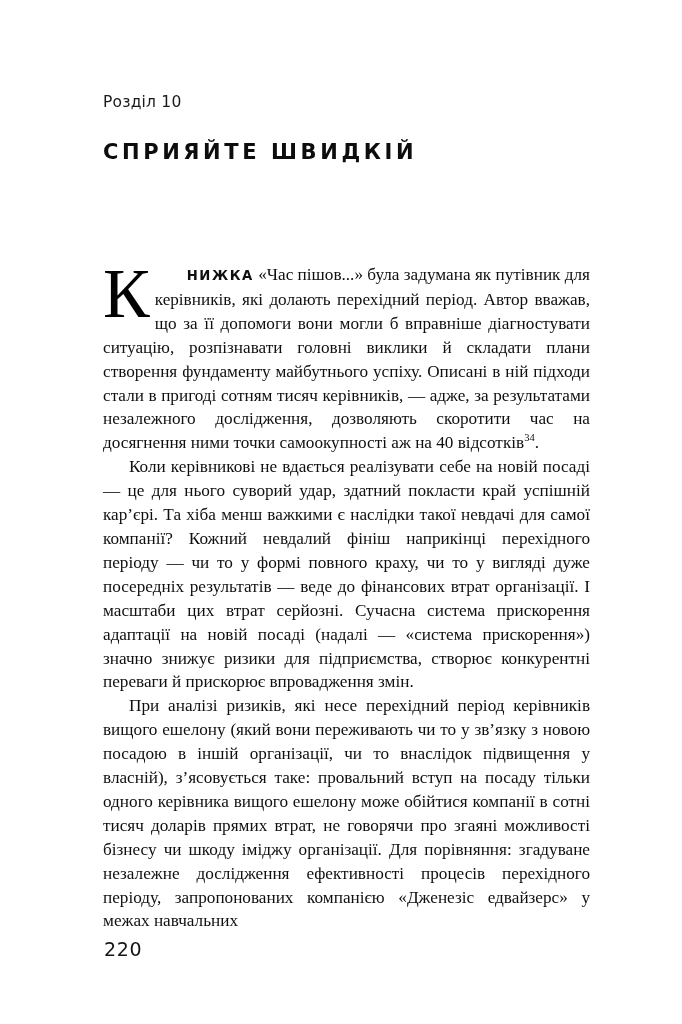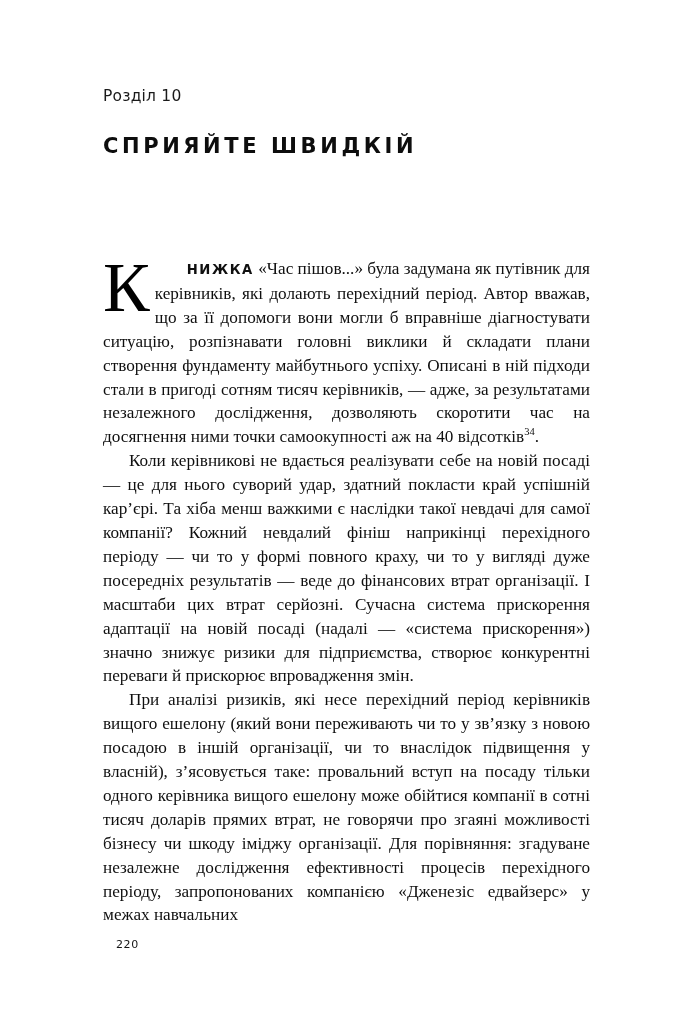--- a/index.html
+++ b/index.html
@@ -11,21 +11,21 @@
     position: relative;
     width: 682px;
     height: 1024px;
     background: #ffffff;
     overflow: hidden;
     box-sizing: border-box;
   }
   .content {
     position: absolute;
     left: 103px;
-    top: 0;
+    top: 6px;
     width: 487px;
   }
 
   
   .chapter-label {
     font-family: "DejaVu Sans", sans-serif;
     font-size: 15.5px;
     font-weight: 400;
     color: #1a1a1a;
     letter-spacing: 0.2px;
@@ -84,24 +84,24 @@
   }
   sup.fn {
     font-size: 10.5px;
     vertical-align: super;
     line-height: 0;
   }
 
   
   .folio {
     position: absolute;
-    left: 116px;
+    left: 104px;
     top: 938px;
     font-family: "DejaVu Sans", sans-serif;
-    font-size: 11px;
+    font-size: 19px;
     color: #141414;
     letter-spacing: 0.6px;
   }
 </style>
 </head>
 <body>
 
 <div class="page">
   <div class="content">
 

